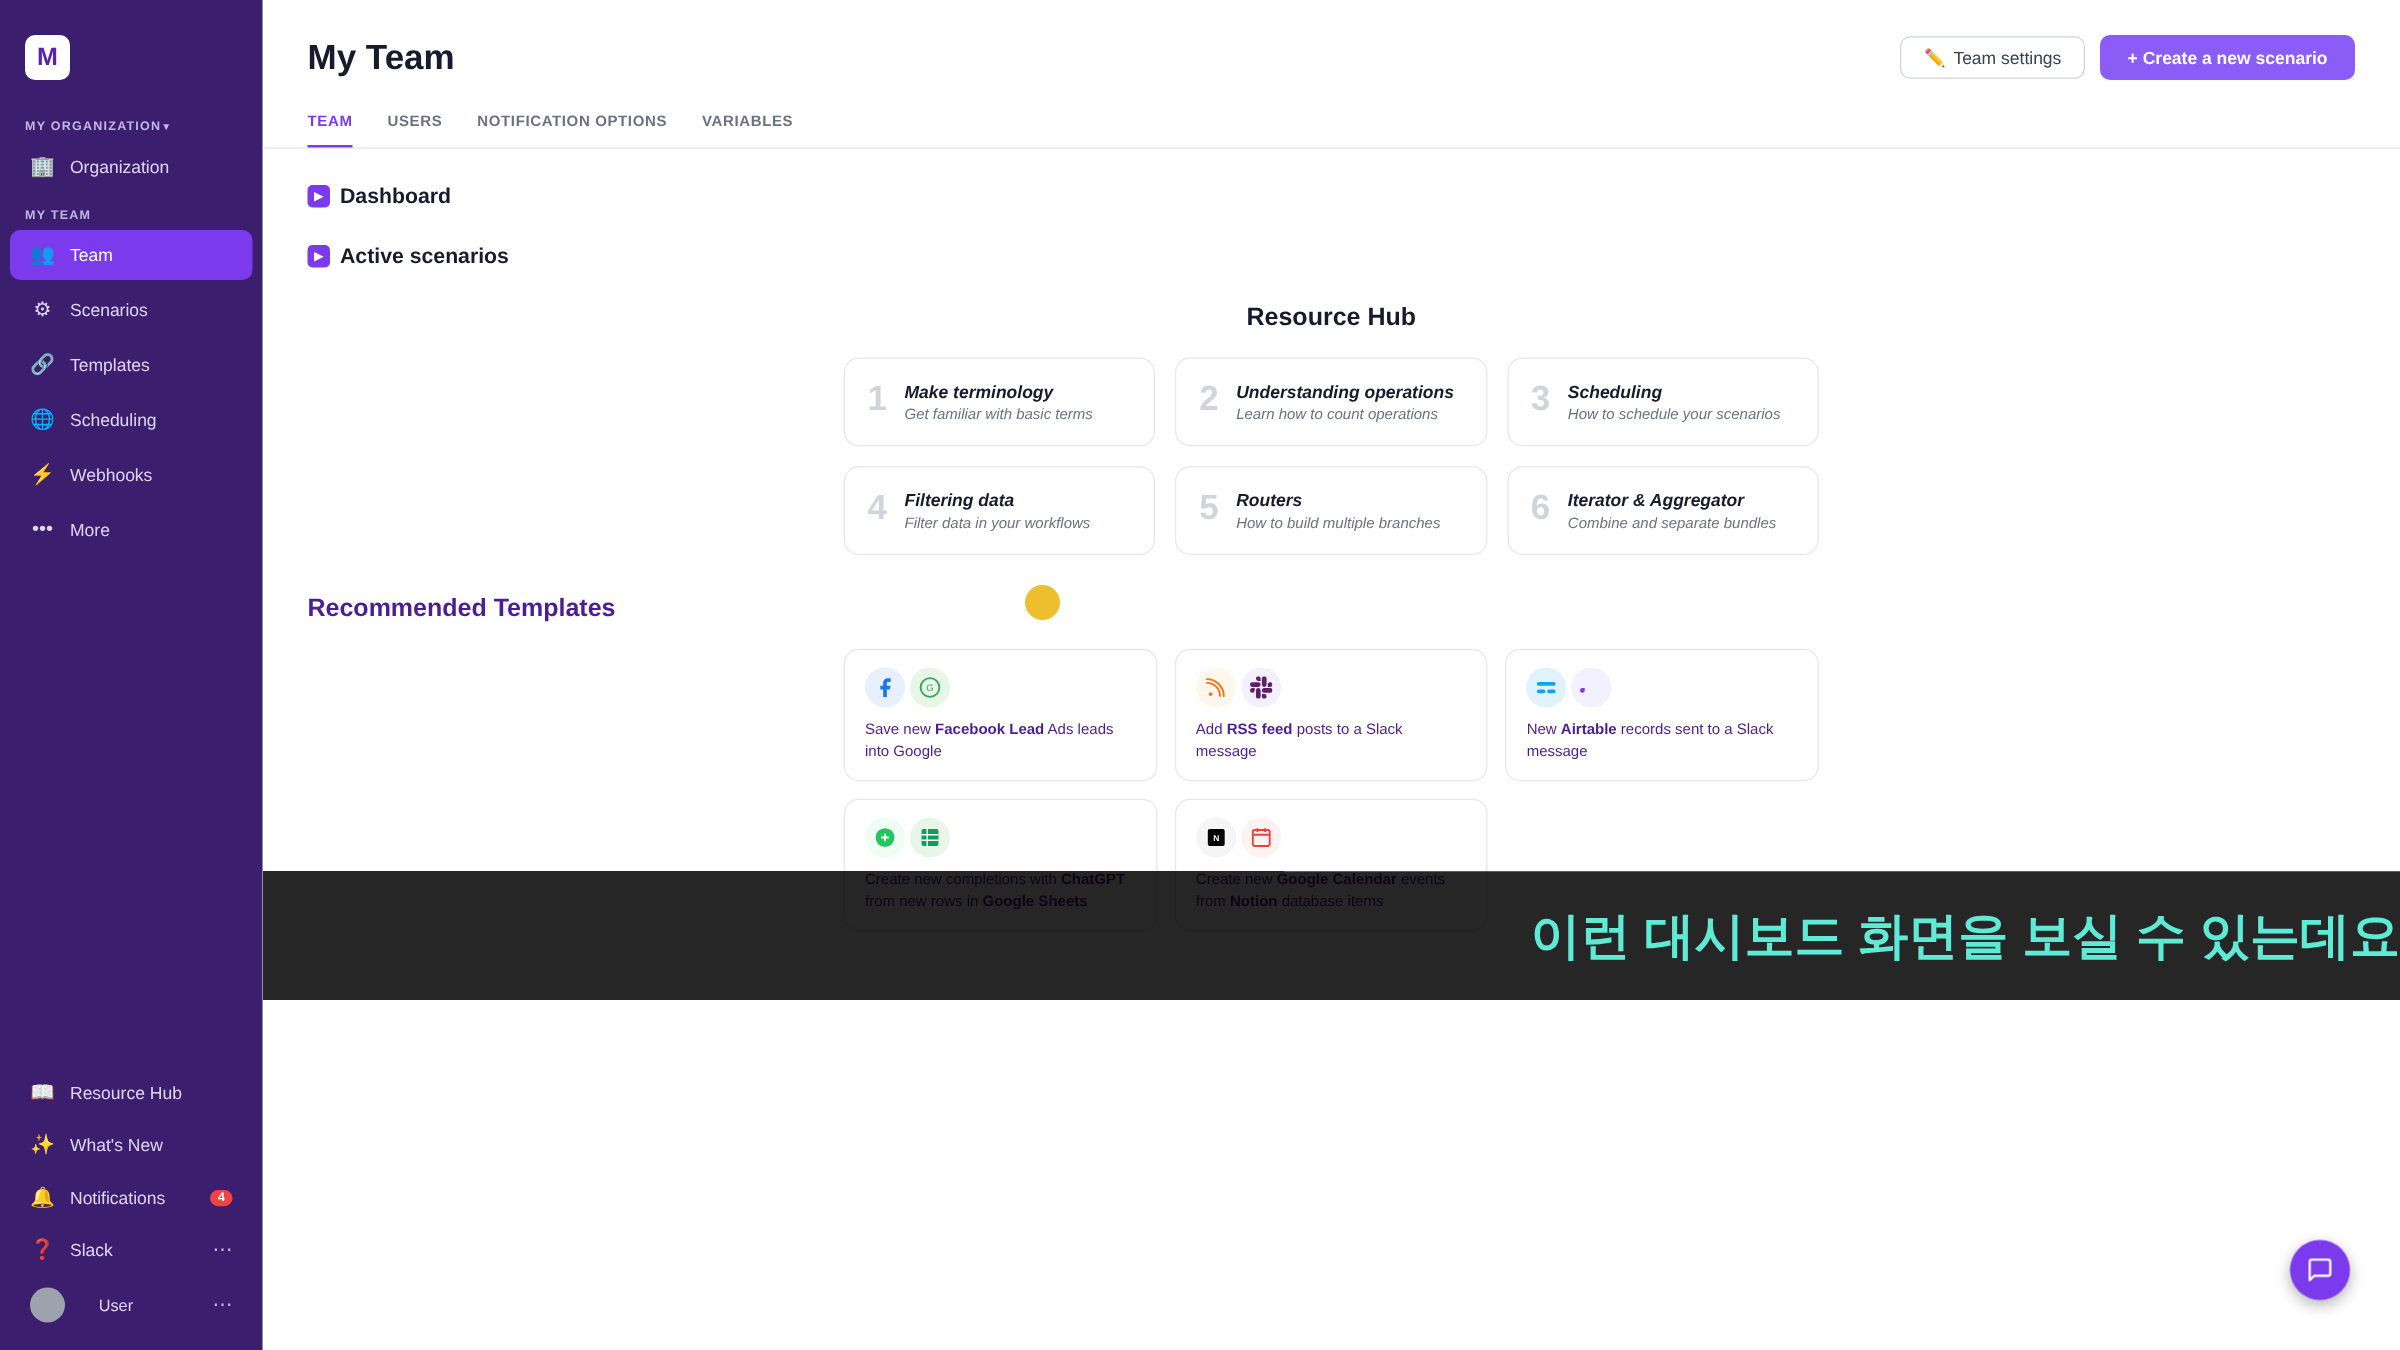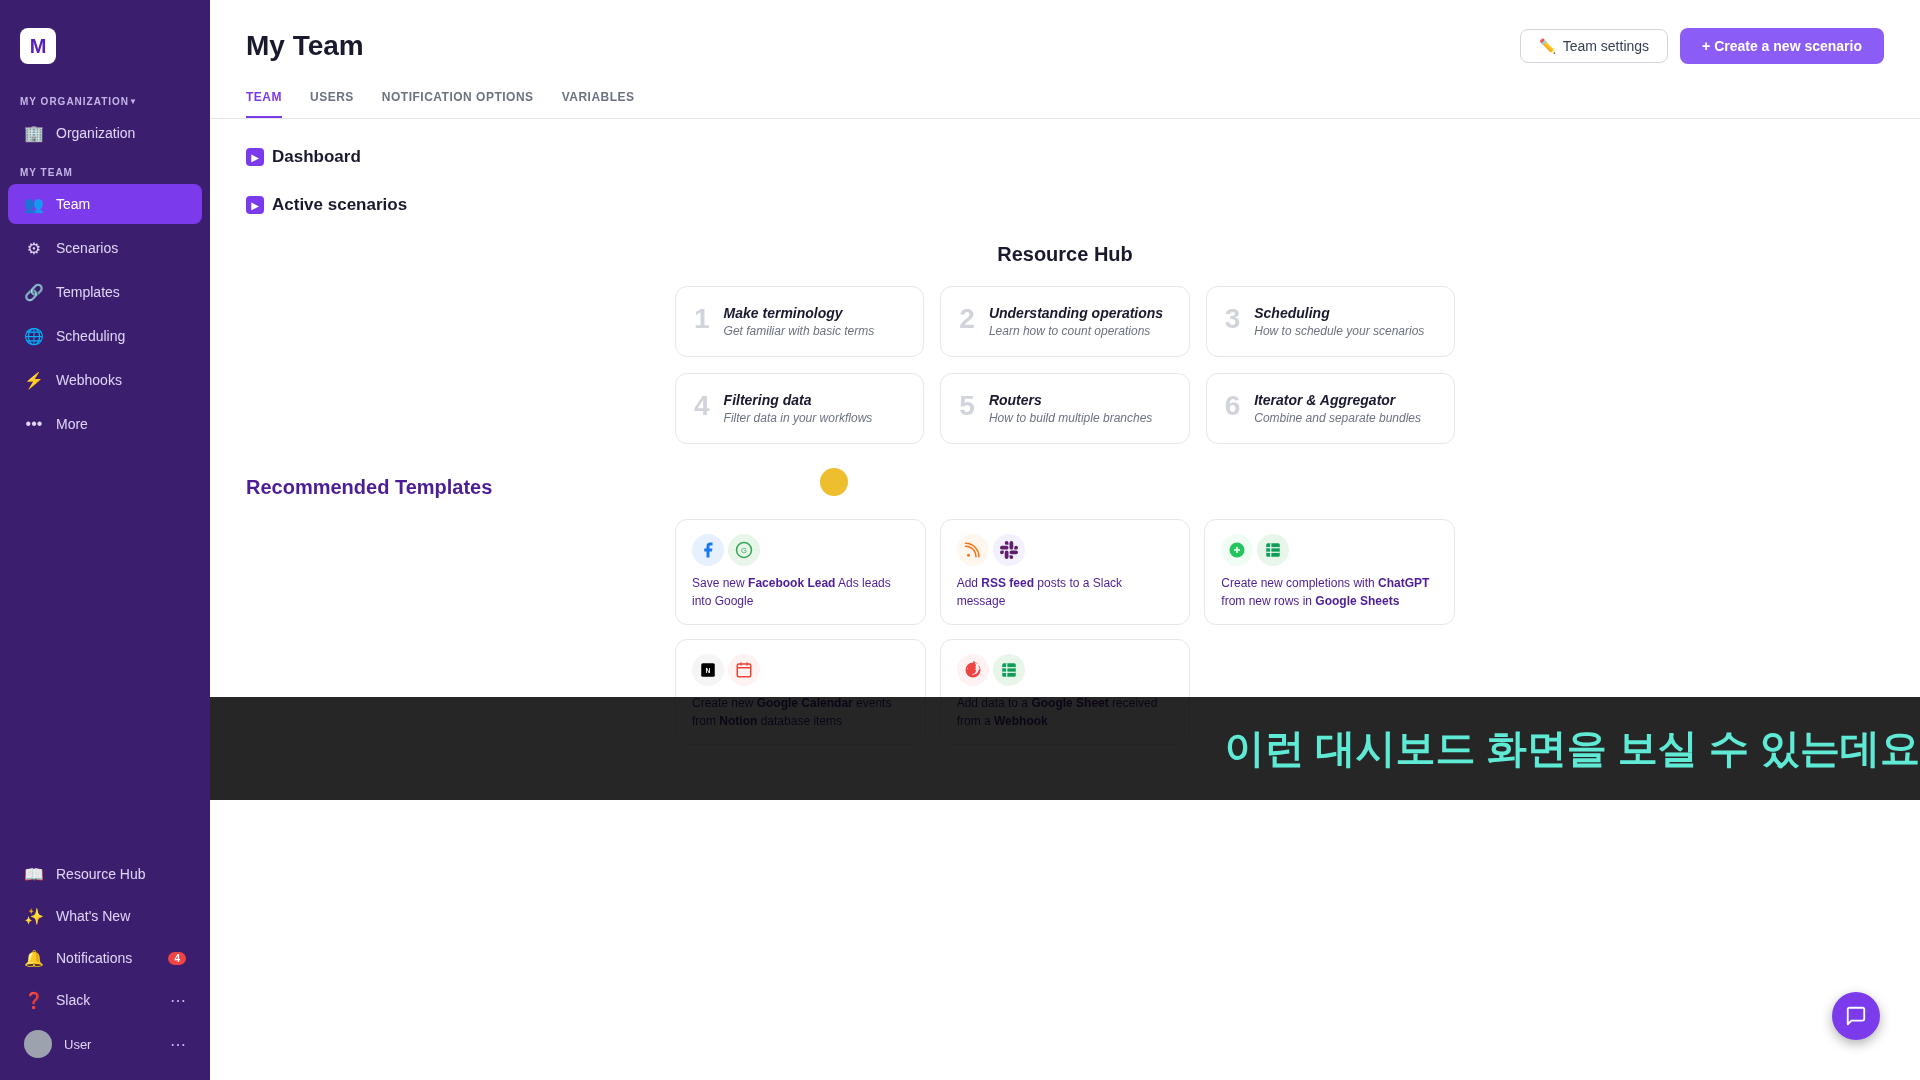--- a/index.html
+++ b/index.html
@@ -74,21 +74,21 @@
       color: #fff;
       font-size: 10px;
       font-weight: 700;
       border-radius: 10px;
       padding: 1px 6px;
       margin-left: auto;
     }
     .sidebar-user {
       display: flex;
       align-items: center;
-      gap: 12px;
+      gap: 27px;
       padding: 8px 16px;
       margin: 2px 8px;
       border-radius: 8px;
       cursor: pointer;
     }
     .user-avatar {
       width: 28px;
       height: 28px;
       border-radius: 50%;
       background: #9ca3af;
@@ -536,20 +536,37 @@
             </div>
             <div class="template-icon-circle" style="background:#f3f0ff">
               <svg width="18" height="18" viewBox="0 0 24 24" fill="#611f69">
                   <path d="M5.042 15.165a2.528 2.528 0 0 1-2.52 2.523A2.528 2.528 0 0 1 0 15.165a2.527 2.527 0 0 1 2.522-2.52h2.52v2.52zM6.313 15.165a2.527 2.527 0 0 1 2.521-2.52 2.527 2.527 0 0 1 2.521 2.52v6.313A2.528 2.528 0 0 1 8.834 24a2.528 2.528 0 0 1-2.521-2.522v-6.313zM8.834 5.042a2.528 2.528 0 0 1-2.521-2.52A2.528 2.528 0 0 1 8.834 0a2.528 2.528 0 0 1 2.521 2.522v2.52H8.834zM8.834 6.313a2.528 2.528 0 0 1 2.521 2.521 2.528 2.528 0 0 1-2.521 2.521H2.522A2.528 2.528 0 0 1 0 8.834a2.528 2.528 0 0 1 2.522-2.521h6.312zM18.956 8.834a2.528 2.528 0 0 1 2.522-2.521A2.528 2.528 0 0 1 24 8.834a2.528 2.528 0 0 1-2.522 2.521h-2.522V8.834zM17.688 8.834a2.528 2.528 0 0 1-2.523 2.521 2.527 2.527 0 0 1-2.52-2.521V2.522A2.527 2.527 0 0 1 15.165 0a2.528 2.528 0 0 1 2.523 2.522v6.312zM15.165 18.956a2.528 2.528 0 0 1 2.523 2.522A2.528 2.528 0 0 1 15.165 24a2.527 2.527 0 0 1-2.52-2.522v-2.522h2.52zM15.165 17.688a2.527 2.527 0 0 1-2.52-2.523 2.526 2.526 0 0 1 2.52-2.52h6.313A2.527 2.527 0 0 1 24 15.165a2.528 2.528 0 0 1-2.522 2.523h-6.313z"></path>
                 </svg>
             </div>
           </div>
           <div class="template-desc">Add <strong>RSS feed</strong> posts to a Slack message</div>
         </div>
 
+        <div class="template-card">
+          <div class="template-icons">
+            <div class="template-icon-circle" style="background:#e0f2fe">
+              <svg width="18" height="18" viewBox="0 0 24 24" fill="#0ea5e9">
+                  <rect x="2" y="6" width="20" height="4" rx="2"></rect>
+                  <rect x="2" y="14" width="9" height="4" rx="2"></rect>
+                  <rect x="13" y="14" width="9" height="4" rx="2"></rect>
+                </svg>
+            </div>
+            <div class="template-icon-circle" style="background:#f3f0ff">
+              <svg width="18" height="18" viewBox="0 0 24 24" fill="#7c3aed">
+                  <path d="M5.042 15.165a2.528 2.528 0 0 1-2.52 2.523A2.528 2.528 0 0 1 0 15.165a2.527 2.527 0 0 1 2.522-2.52h2.52v2.52z"></path>
+                </svg>
+            </div>
+          </div>
+          <div class="template-desc">New <strong>Airtable</strong> records sent to a Slack message</div>
+        </div>
 
         <div class="template-card">
           <div class="template-icons">
             <div class="template-icon-circle" style="background:#f0fdf4">
               <svg width="18" height="18" viewBox="0 0 24 24" fill="#22c55e">
                   <circle cx="12" cy="12" r="10"></circle>
                   <path d="M8 12h8M12 8v8" stroke="white" stroke-width="2"></path>
                 </svg>
             </div>
             <div class="template-icon-circle" style="background:#e8f5e9">
@@ -577,38 +594,20 @@
                   <rect x="3" y="4" width="18" height="17" rx="2" stroke="#ea4335" stroke-width="2"></rect>
                   <line x1="3" y1="9" x2="21" y2="9" stroke="#ea4335" stroke-width="2"></line>
                   <line x1="8" y1="2" x2="8" y2="6" stroke="#ea4335" stroke-width="2"></line>
                   <line x1="16" y1="2" x2="16" y2="6" stroke="#ea4335" stroke-width="2"></line>
                 </svg>
             </div>
           </div>
           <div class="template-desc">Create new <strong>Google Calendar</strong> events from <strong>Notion</strong> database items</div>
         </div>
 
-        <div class="template-card">
-          <div class="template-icons">
-            <div class="template-icon-circle" style="background:#fef2f2">
-              <svg width="18" height="18" viewBox="0 0 24 24" fill="#ef4444">
-                  <path d="M12 2a10 10 0 1 0 10 10A10 10 0 0 0 12 2zm1 14.93V17a1 1 0 0 1-2 0v-.07A8 8 0 0 1 4.07 9h.06a1 1 0 0 1 0 2A6 6 0 0 0 11 16.93zM16 9a1 1 0 0 1 0-2 6 6 0 0 0-4-5.65V1a1 1 0 0 1 2 0v.35A8 8 0 0 1 19.93 9H20a1 1 0 0 1 0 2h-.07A8 8 0 0 1 13 17.93V18a1 1 0 0 1-2 0v-.07A6 6 0 0 0 16 12a1 1 0 0 1-1-1 1 1 0 0 1 1-1z"></path>
-                </svg>
-            </div>
-            <div class="template-icon-circle" style="background:#e8f5e9">
-              <svg width="18" height="18" viewBox="0 0 24 24" fill="none">
-                  <rect x="3" y="3" width="18" height="18" rx="2" fill="#0f9d58"></rect>
-                  <line x1="3" y1="9" x2="21" y2="9" stroke="white" stroke-width="1.5"></line>
-                  <line x1="3" y1="15" x2="21" y2="15" stroke="white" stroke-width="1.5"></line>
-                  <line x1="9" y1="3" x2="9" y2="21" stroke="white" stroke-width="1.5"></line>
-                </svg>
-            </div>
-          </div>
-          <div class="template-desc">Add data to a <strong>Google Sheet</strong> received from a <strong>Webhook</strong></div>
-        </div>
 
       </div>
     </div>
 
   </div>
 </div>
 
 <div class="overlay-banner">이런 대시보드 화면을 보실 수 있는데요</div>
 
 <div class="chat-btn">

